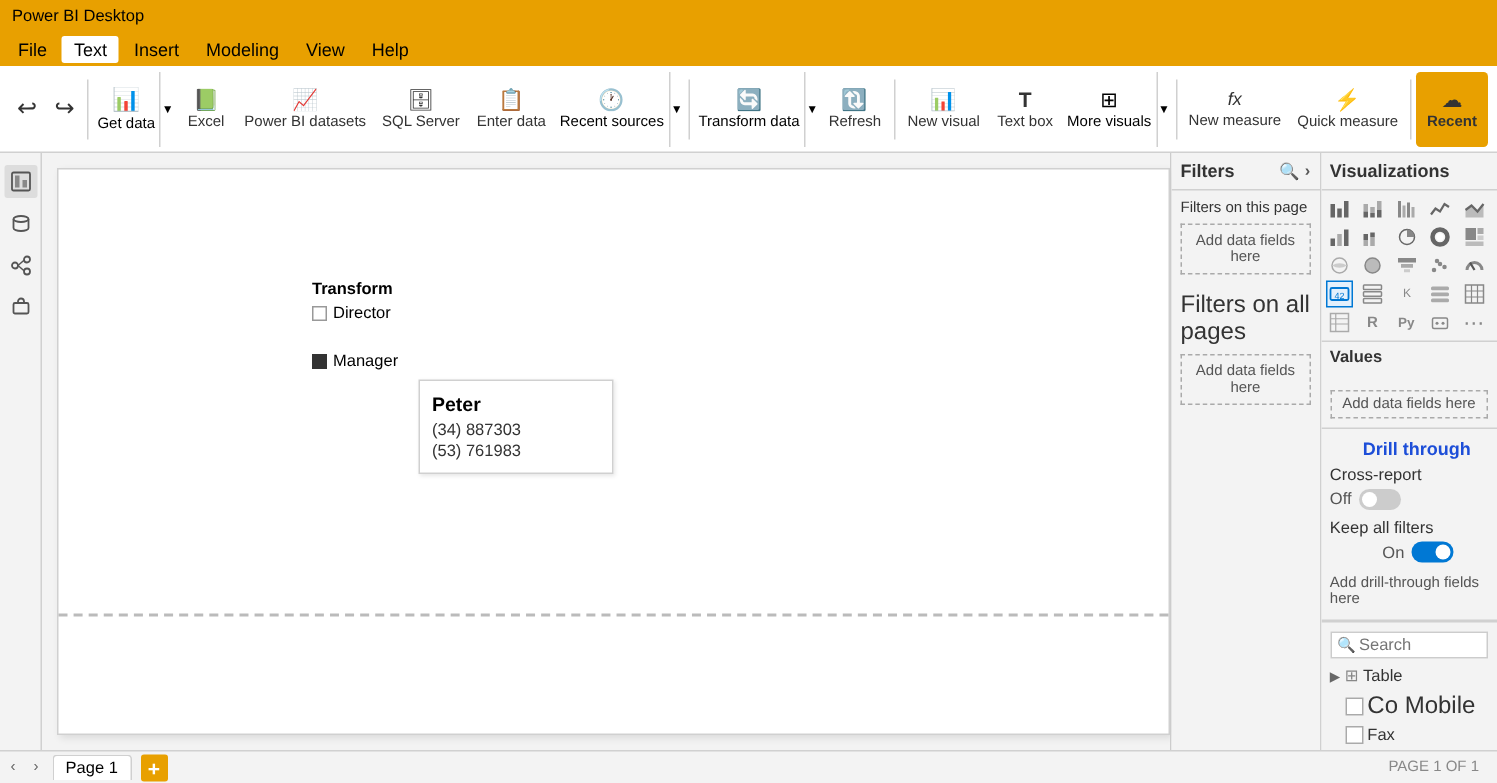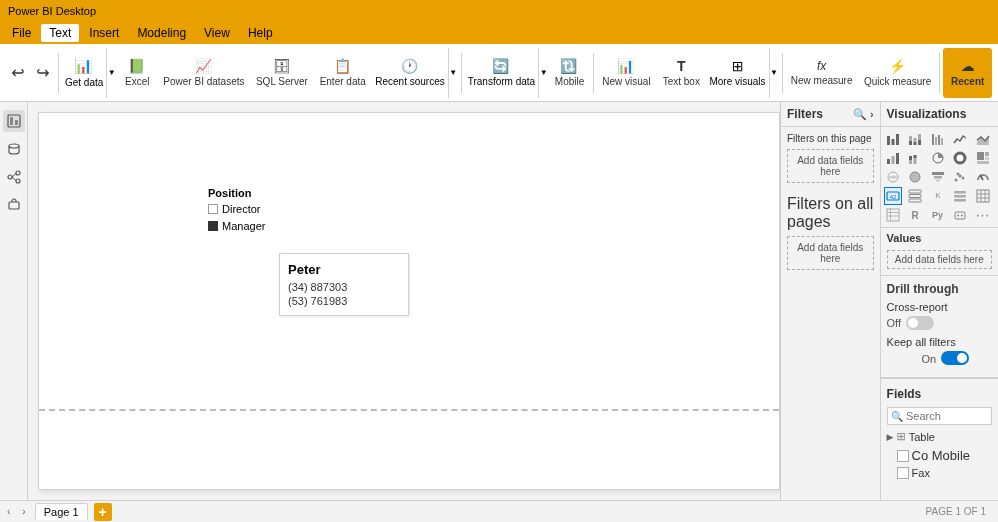--- a/index.html
+++ b/index.html
@@ -113,21 +113,21 @@
   <div style="display:flex; align-items:center; height:50px; cursor:pointer; border-radius:3px;">
     <div style="display:flex; flex-direction:column; align-items:center; justify-content:center; padding:4px 3px; gap:2px;">
       <span style="font-size:14px;">🔄</span>
       <span style="font-size:10px; white-space:nowrap;">Transform data</span>
     </div>
     <div style="display:flex; align-items:center; justify-content:center; width:10px; height:50px; font-size:8px; border-left:1px solid #d0d0d0;">▼</div>
   </div>
 
   <div class="ribbon-btn">
     <span style="font-size:14px;">🔃</span>
-    <span class="rb-label">Mobile</span>
+    <span class="rb-label">Refresh</span>
   </div>
 
   <div class="ribbon-separator"></div>
 
   <div class="ribbon-btn" style="min-width:45px;">
     <span style="font-size:14px;">📊</span>
     <span class="rb-label">New visual</span>
   </div>
 
   <div class="ribbon-btn" style="min-width:40px;">
@@ -194,22 +194,22 @@
           <path d="M5 4V3a2 2 0 014 0v1" stroke="#555" stroke-width="1.2" fill="none"></path>
         </svg>
     </div>
   </div>
 
   <div style="flex:1; background:#f3f3f3; position:relative; overflow:hidden;">
 
     <div style="position:absolute; top:10px; left:10px; right:218px; bottom:10px; background:#fff; border:1px solid #d0d0d0; box-shadow:2px 2px 5px rgba(0,0,0,0.1);">
 
       <div style="position:absolute; top:70px; left:165px; padding:4px;">
-        <div style="font-size:11px; font-weight:600; margin-bottom:4px;">Position</div>
-        <div style="display:flex; align-items:center; gap:4px; font-size:11px; margin-bottom:5px;">
+        <div style="font-size:11px; font-weight:600; margin-bottom:4px;">Transform</div>
+        <div style="display:flex; align-items:center; gap:4px; font-size:11px; margin-bottom:20px;">
           <div style="width:10px; height:10px; border:1px solid #999; background:#fff;"></div>
           <span>Director</span>
         </div>
         <div style="display:flex; align-items:center; gap:4px; font-size:11px;">
           <div style="width:10px; height:10px; background:#333;"></div>
           <span>Manager</span>
         </div>
       </div>
 
       <div style="position:absolute; top:140px; left:240px; width:130px; background:#fff; border:1px solid #d0d0d0; padding:8px; box-shadow:1px 1px 3px rgba(0,0,0,0.1);">
@@ -400,65 +400,63 @@
             <svg width="14" height="14" viewBox="0 0 14 14">
                 <rect x="2" y="4" width="10" height="7" rx="1" stroke="#888" stroke-width="1" fill="none"></rect>
                 <circle cx="5" cy="7.5" r="1" fill="#888"></circle>
                 <circle cx="9" cy="7.5" r="1" fill="#888"></circle>
               </svg>
           </div>
           <div style="width:18px;height:18px;display:flex;align-items:center;justify-content:center;cursor:pointer;border:1px solid transparent;font-size:14px;color:#888;">⋯</div>
         </div>
 
         <div style="padding:4px 6px 2px;">
-          <div style="font-size:11px; font-weight:600; color:#333; margin-bottom:6px;">Values</div>
+          <div style="font-size:11px; font-weight:600; color:#333; margin-bottom:16px;">Values</div>
           <div style="font-size:10px; color:#555; padding:3px 3px; border:1px dashed #aaa; text-align:center; cursor:pointer;">Add data fields here</div>
         </div>
 
         <div style="padding:6px 6px 2px; border-top:1px solid #d0d0d0; margin-top:4px;">
-          <div style="font-size:12px; font-weight:600; color:#404040; margin-bottom:5px;">Drill through</div>
+          <div style="font-size:12px; font-weight:600; color:#1d4ed8; margin-bottom:5px;margin-left:22px;">Drill through</div>
 
           <div style="font-size:11px; color:#333; margin-bottom:3px;">Cross-report</div>
           <div style="display:flex; align-items:center; gap:5px; margin-bottom:6px;">
             <span style="font-size:11px; color:#555;">Off</span>
             <div style="width:28px; height:14px; background:#ccc; border-radius:7px; position:relative; cursor:pointer;">
               <div style="position:absolute; top:2px; left:2px; width:10px; height:10px; background:#fff; border-radius:50%;"></div>
             </div>
           </div>
 
           <div style="font-size:11px; color:#333; margin-bottom:3px;">Keep all filters</div>
           <div style="display:flex; align-items:flex-end; gap:5px; margin-bottom:6px;margin-left:35px;">
             <span style="font-size:11px; color:#555;">On</span>
             <div style="width:28px; height:14px; background:#0078d4; border-radius:7px; position:relative; cursor:pointer;">
               <div style="position:absolute; top:2px; right:2px; width:10px; height:10px; background:#fff; border-radius:50%;"></div>
             </div>
           </div>
 
+          <div style="font-size:10px; color:#555; padding:2px 0;">Add drill-through fields here</div>
         </div>
 
         <div style="border-top:2px solid #d0d0d0; margin:4px 0;"></div>
 
-        <div style="padding:4px 6px; font-size:12px; font-weight:600; color:#333;">
-          <span>Fields</span>
-        </div>
 
         <div style="margin:2px 6px; display:flex; align-items:center; border:1px solid #ccc; background:#fff; padding:2px 4px; gap:2px;">
           <span style="font-size:10px; color:#888;">🔍</span>
           <input type="text" placeholder="Search" style="border: none; outline: none; font-size: 11px; width: 100%; background: transparent;">
         </div>
 
         <div style="display:flex; align-items:center; gap:3px; padding:3px 6px; cursor:pointer;">
           <span style="font-size:9px; color:#666;">▶</span>
           <span style="font-size:11px; color:#888;">⊞</span>
           <span style="font-size:11px; color:#333;">Table</span>
         </div>
 
         <div style="display:flex; align-items:center; gap:3px; padding:2px 6px 2px 16px; cursor:pointer;">
           <div style="width:12px; height:12px; border:1px solid #aaa; background:#fff; flex-shrink:0;"></div>
-          <span style="font-size:13px; color:#333;">Co Mobile</span>
+          <span style="font-size:16px; color:#333;">Co Mobile</span>
         </div>
         <div style="display:flex; align-items:center; gap:3px; padding:2px 6px 2px 16px; cursor:pointer;">
           <div style="width:12px; height:12px; border:1px solid #aaa; background:#fff; flex-shrink:0;"></div>
           <span style="font-size:11px; color:#333;">Fax</span>
         </div>
 
       </div>
     </div>
   </div>
 </div>

